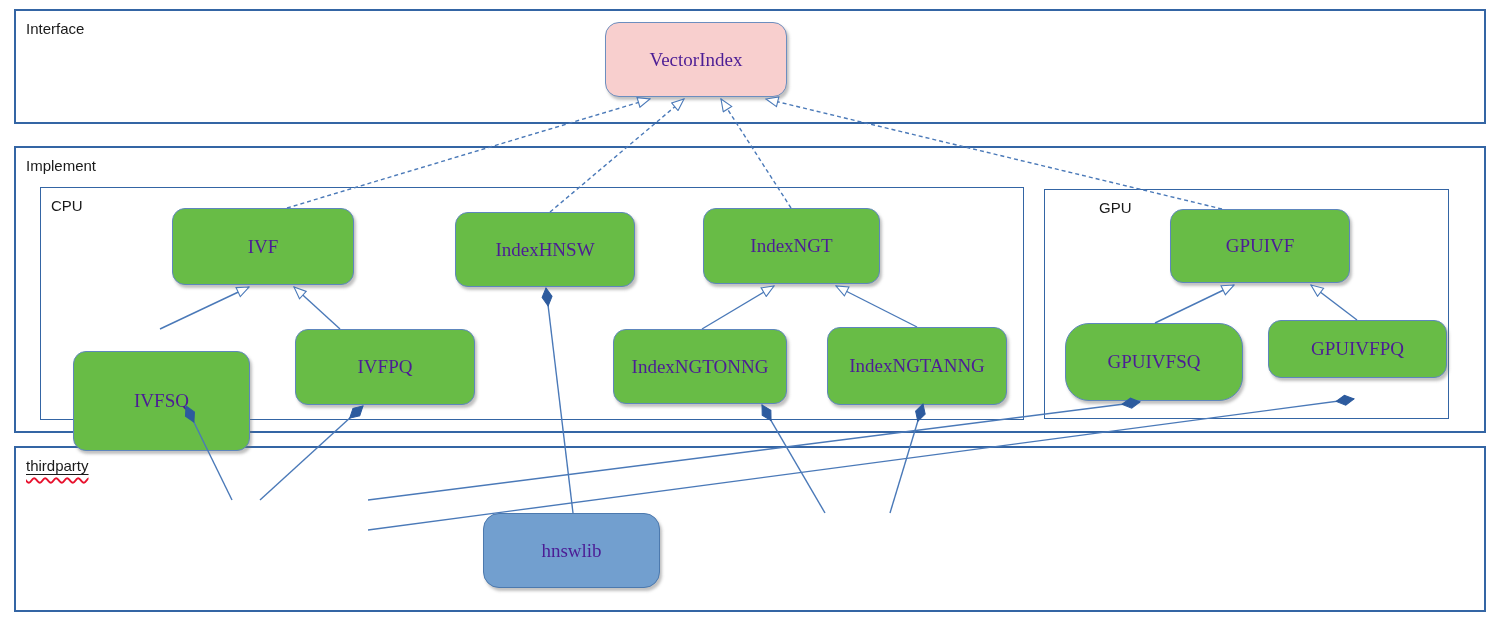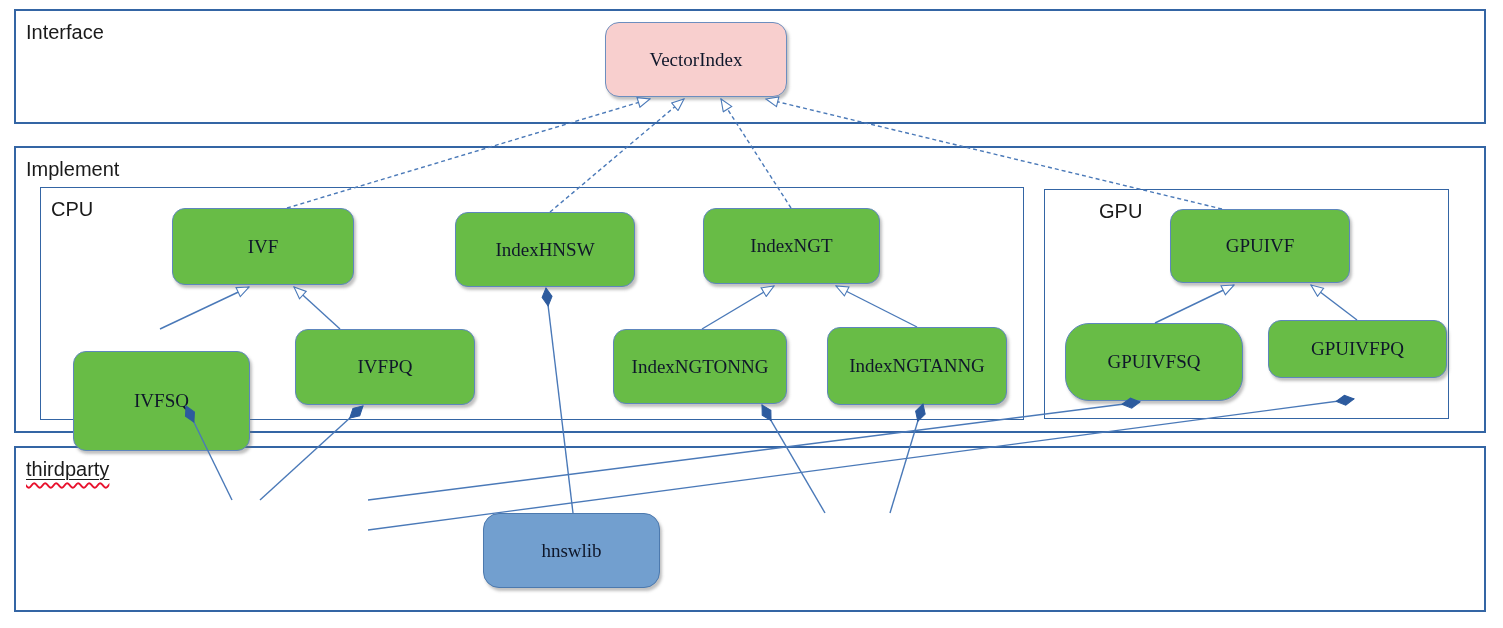--- a/index.html
+++ b/index.html
@@ -6,34 +6,34 @@
   #canvas {
     position:relative; width:1503px; height:628px; background:#ffffff;
     font-family:"Liberation Sans", sans-serif; overflow:hidden;
   }
   .container {
     position:absolute; background:transparent; border:2px solid var(--container-border);
     box-sizing:border-box;
   }
   .container.inner { border-width:1.4px; }
   .container-label {
-    display:inline-block; padding:9px 0 0 10px; font-size:20px; color:#1a1a1a;
+    display:inline-block; padding:9px 0 0 10px; font-size:15px; color:#1a1a1a;
     line-height:1.2; white-space:nowrap;
   }
   .misspelled {
     text-decoration: underline wavy #e8112d 1.5px;
     text-underline-offset: 6px;
   }
   .misspelled .plain-underline {
     text-decoration: underline solid #1a1a1a 1px;
     text-underline-offset: 3px;
   }
   .node {
     position:absolute; display:flex; align-items:center; justify-content:center;
-    font-family:"Liberation Serif", serif; font-size:19px; color:#0f172a;
+    font-family:"Liberation Serif", serif; font-size:19px; color:#4c1d95;
     box-sizing:border-box; box-shadow:2px 3px 3px rgba(115,115,115,0.45);
     white-space:nowrap;
   }
   .node.impl {
     background:var(--impl-fill); border:1.3px solid var(--impl-border); border-radius:13px;
   }
   .node.interface {
     background:var(--interface-fill); border:1.3px solid var(--interface-border); border-radius:14px;
   }
   .node.lib {

